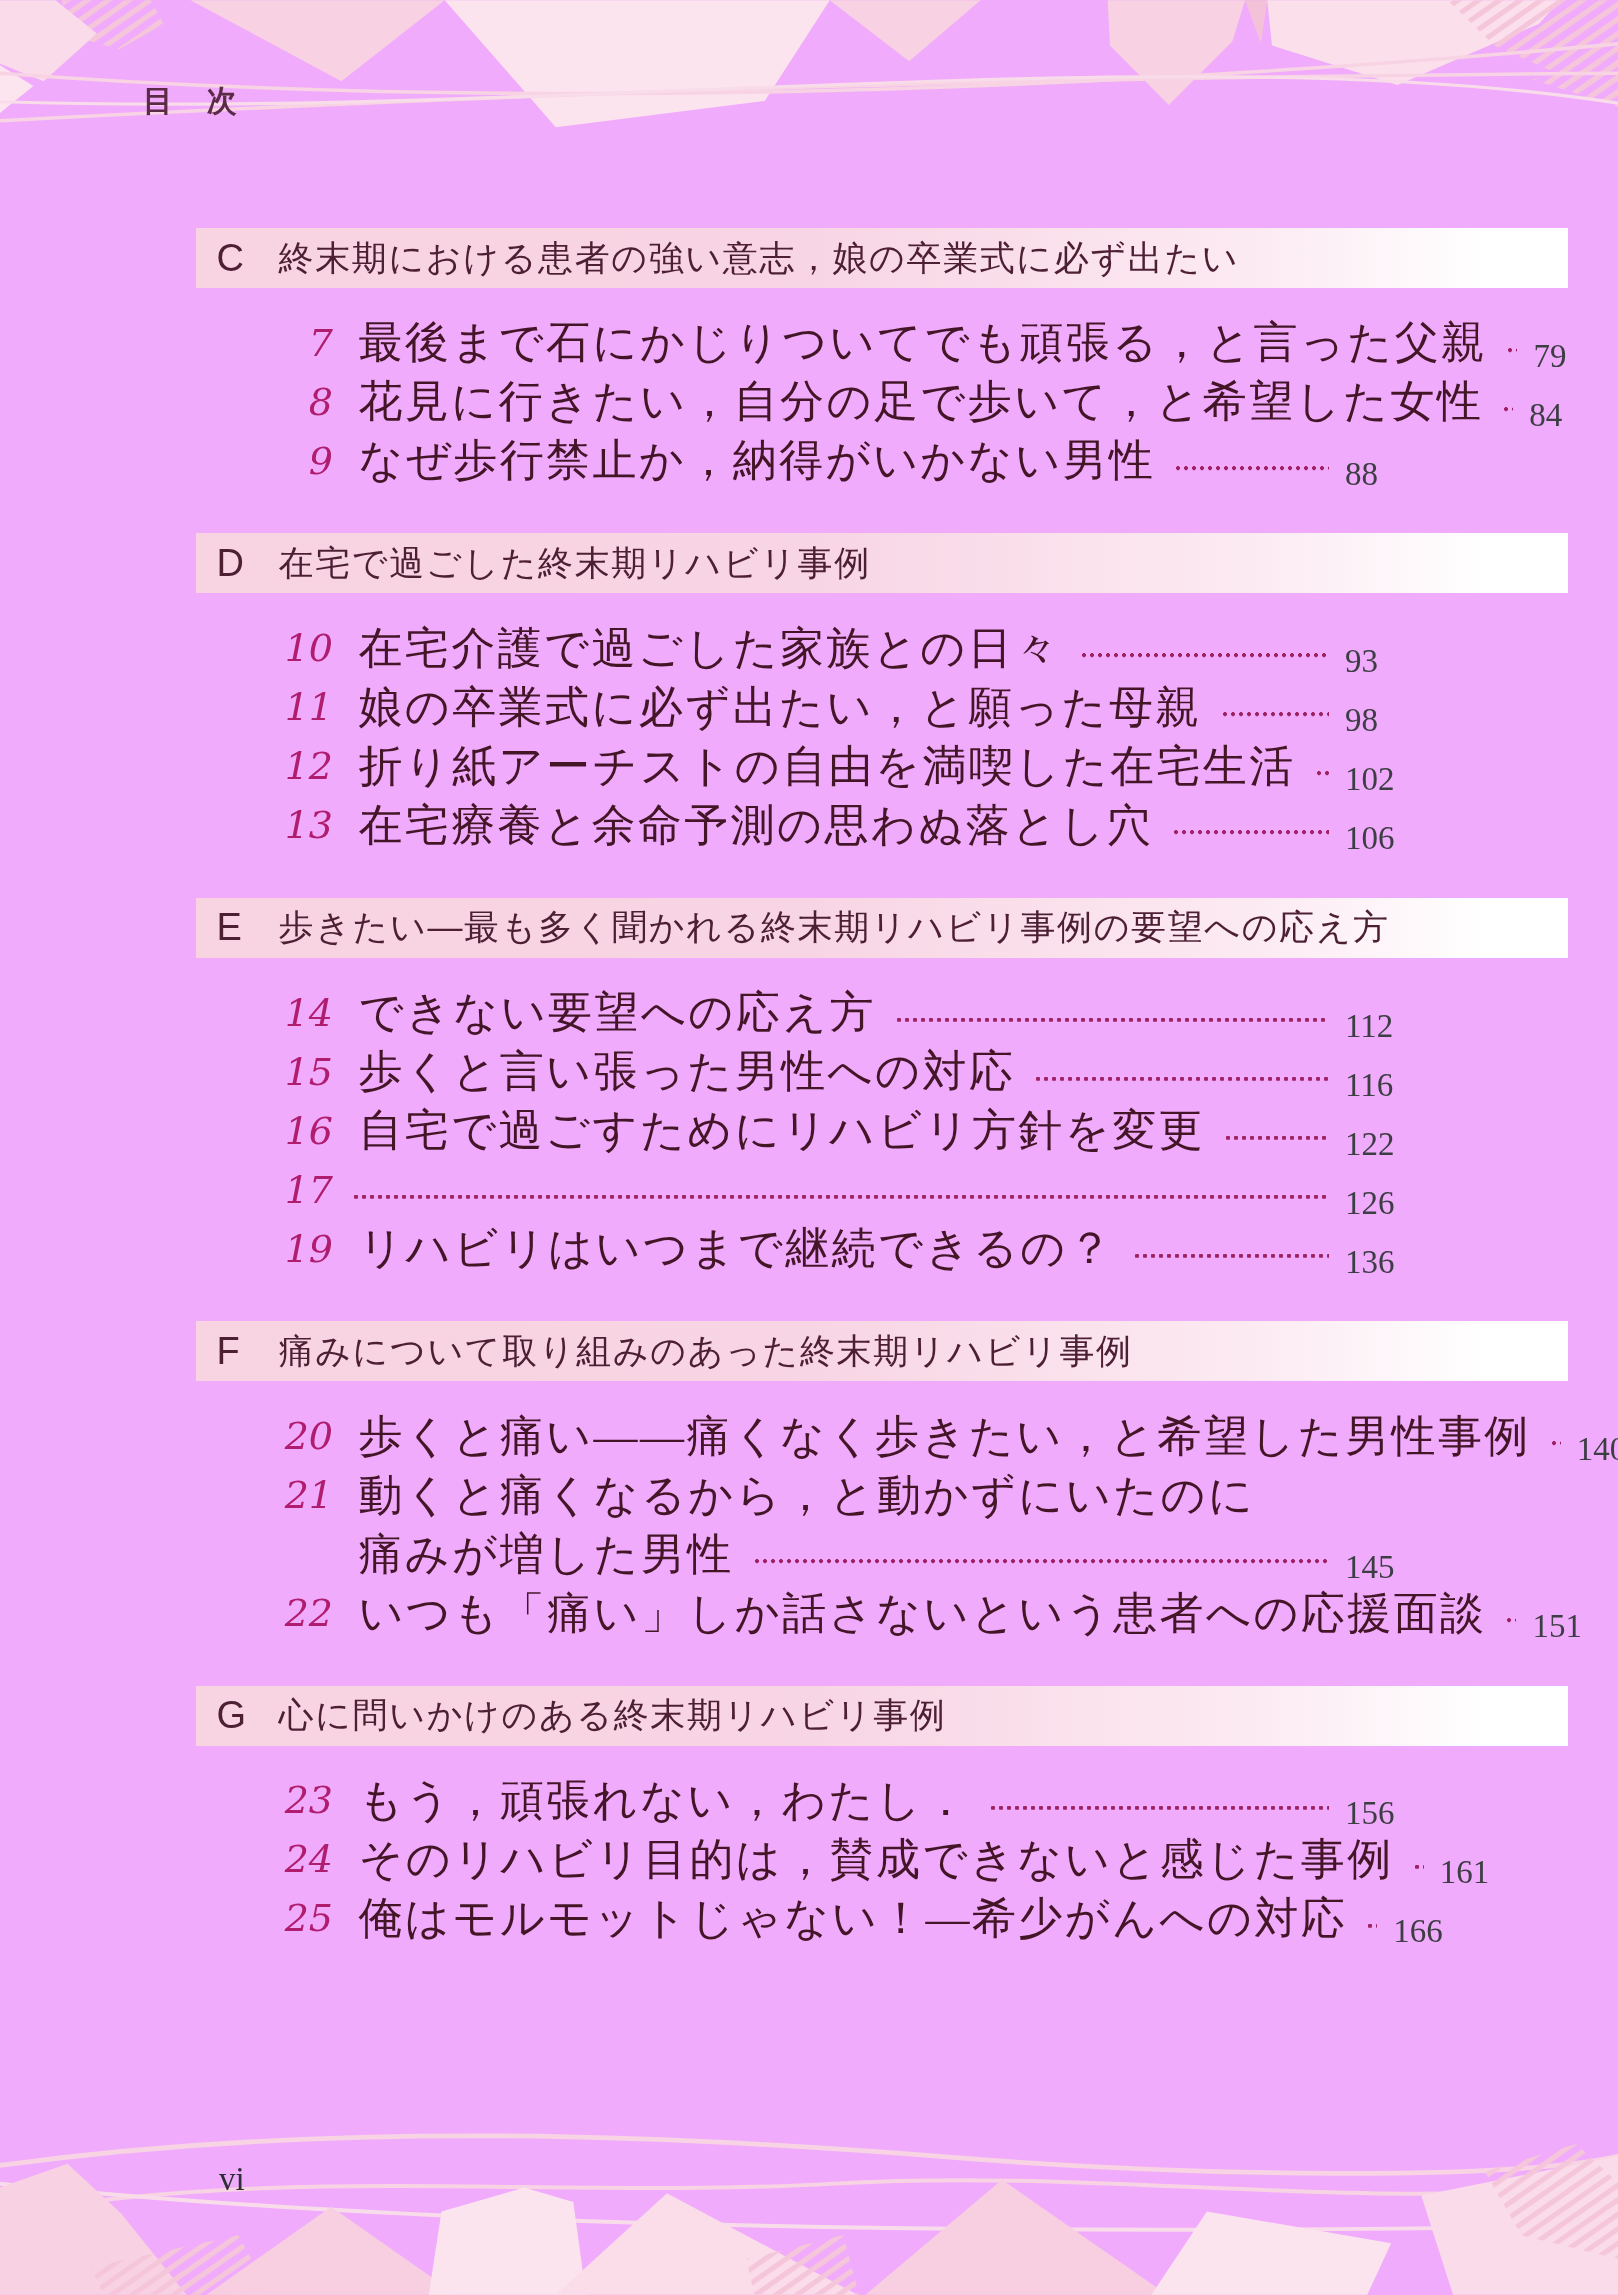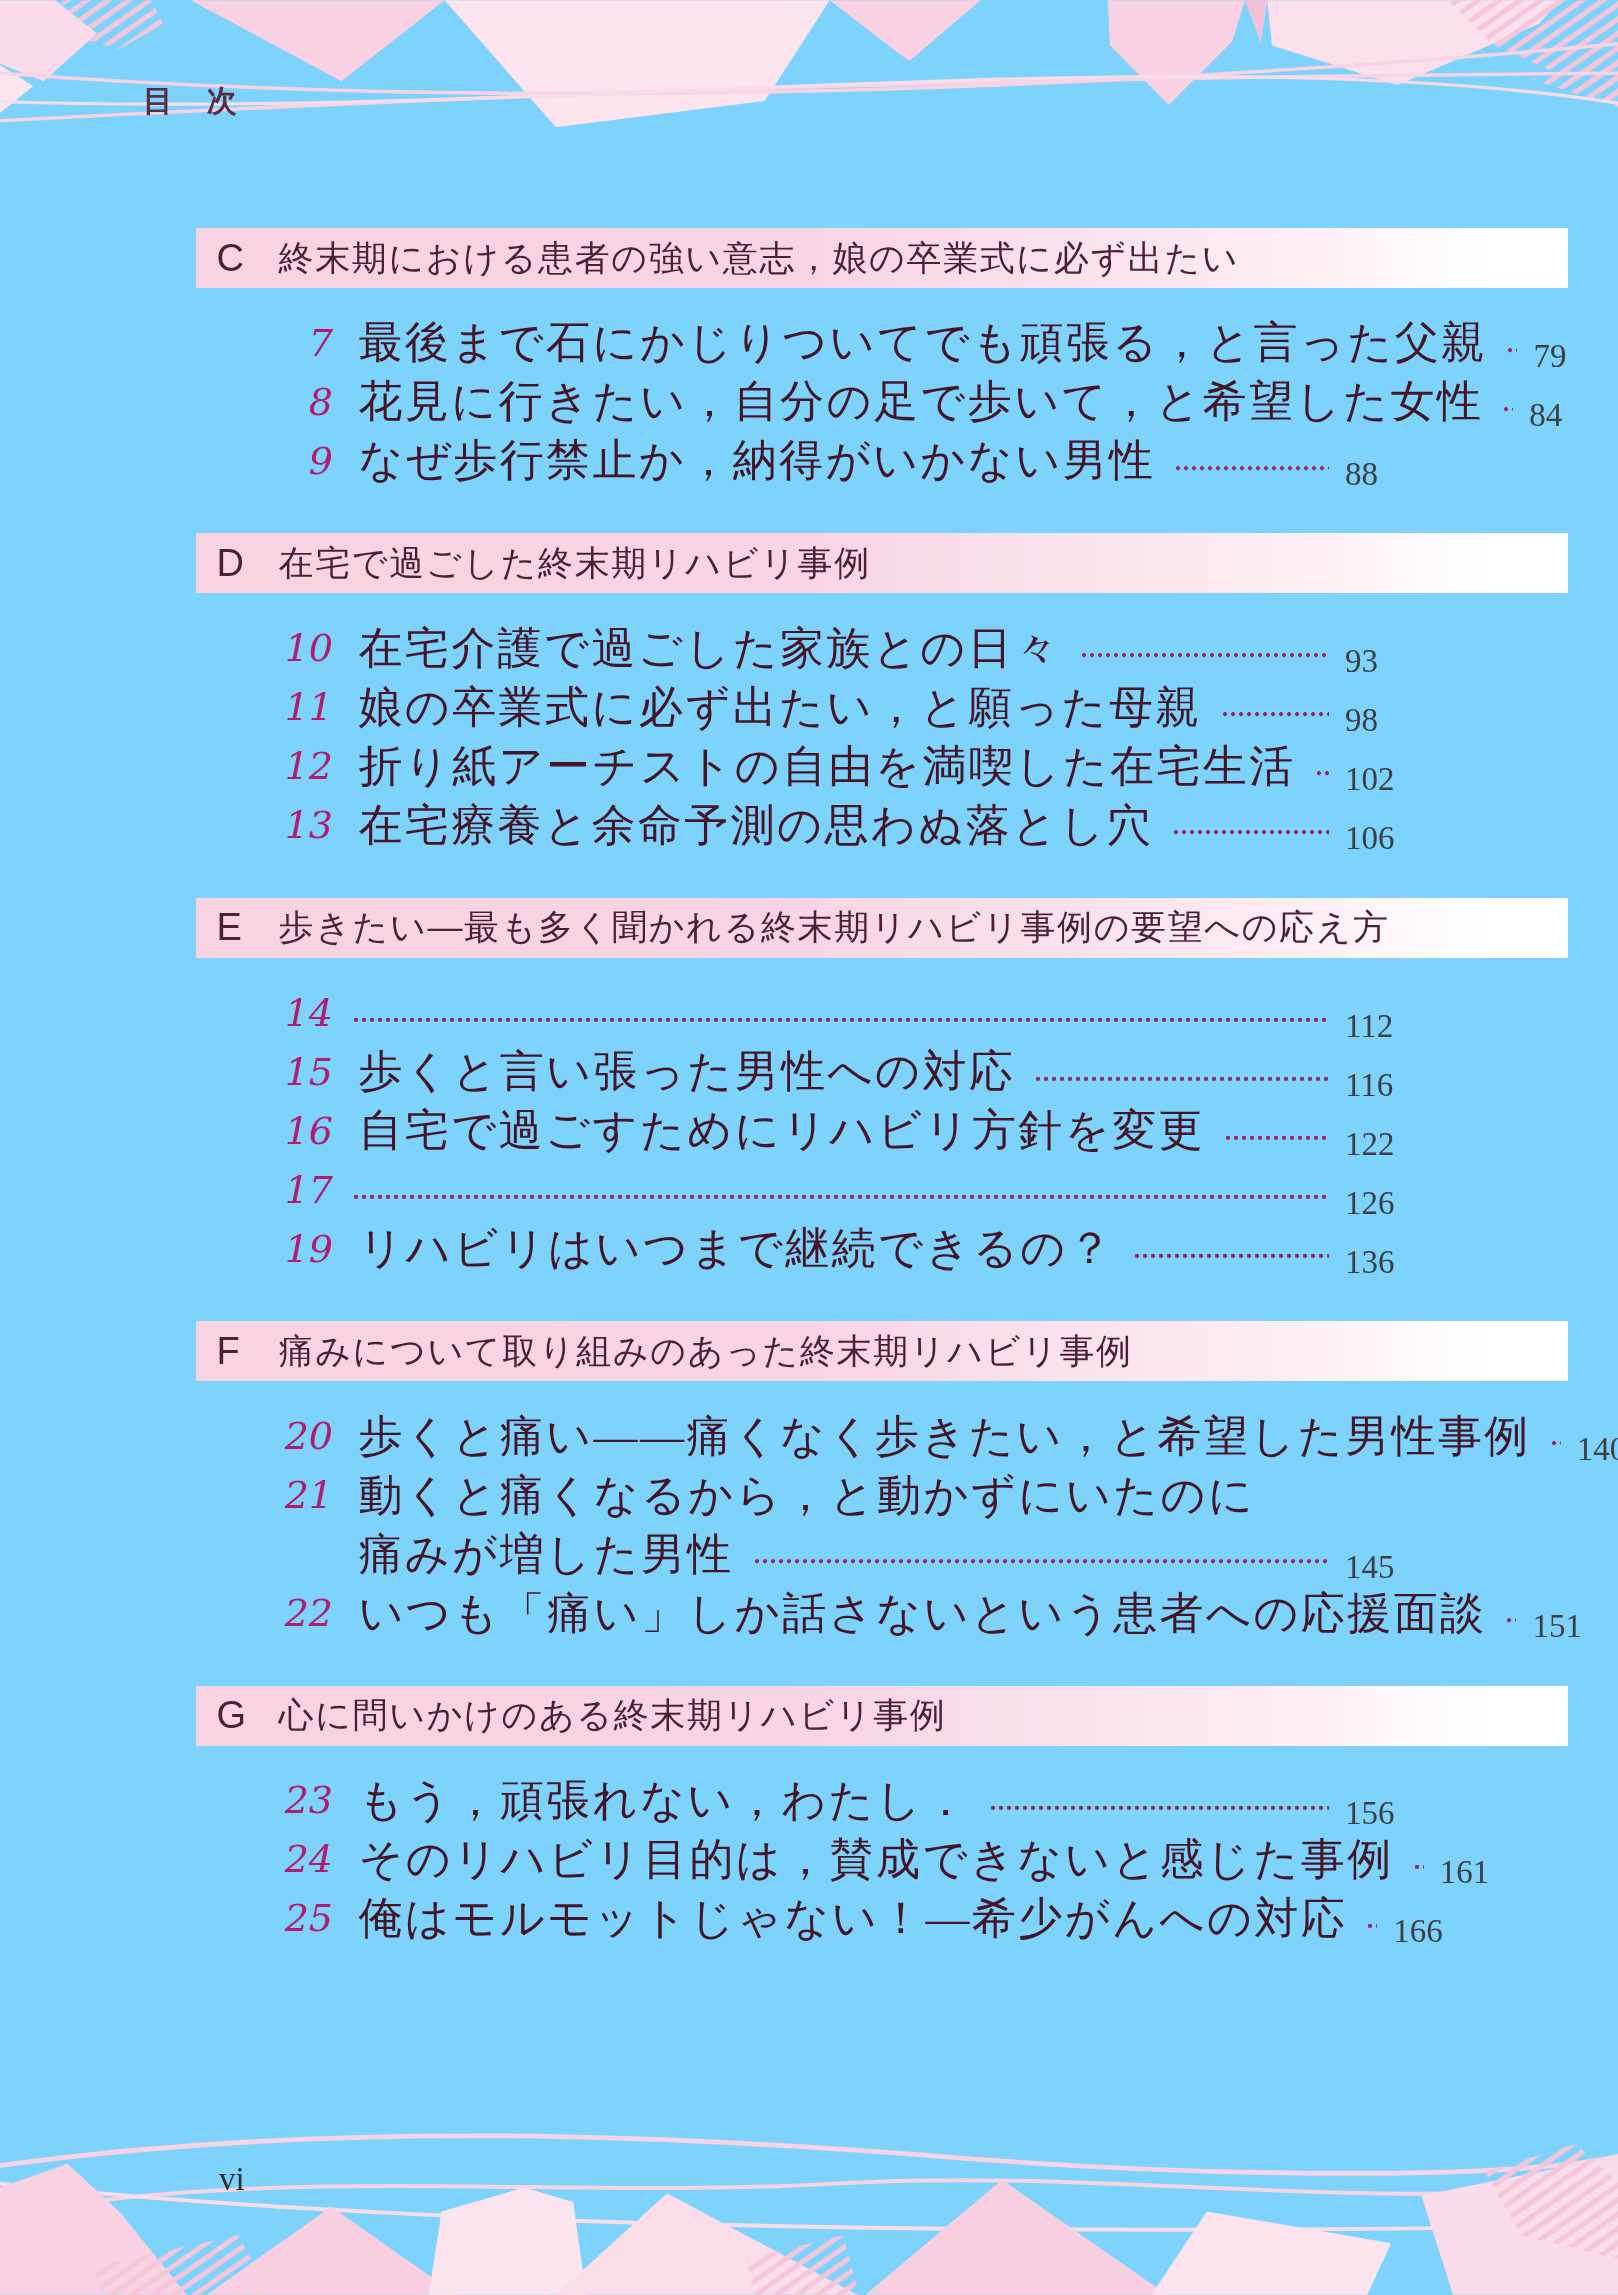--- a/index.html
+++ b/index.html
@@ -1,19 +1,19 @@
 <!DOCTYPE html>
 <html style="font-size:12.7px"><head>
 <meta charset="utf-8">
 <style>
   html,body{margin:0;padding:0;background:#ffffff;}
   .page{
     position:relative;
     width:1619px;height:2295px;
-    background:#7dd3fc;
+    background:#f0abfc;
     overflow:hidden;
     font-family:"Liberation Serif", serif;
   }
   
   .deco{position:absolute;left:0;width:1619px;pointer-events:none;}
   .deco-top{top:0;height:171px;}
   .deco-bottom{bottom:0;height:187px;}
   
   .toc-label{
     position:absolute;top:81px;left:143px;
@@ -177,20 +177,21 @@
   </div>
 
   <div class="section">
     <div class="section-bar">
       <span class="section-letter">E</span>
       <span class="section-title">歩きたい―最も多く聞かれる終末期リハビリ事例の要望への応え方</span>
     </div>
     <div class="items">
   <div class="item-line">
     <span class="item-num">14</span>
+    <span class="item-text">できない要望への応え方</span>
     <span class="leader"></span>
     <span class="item-page">112</span>
   </div>
 
   <div class="item-line">
     <span class="item-num">15</span>
     <span class="item-text">歩くと言い張った男性への対応</span>
     <span class="leader"></span>
     <span class="item-page">116</span>
   </div>

